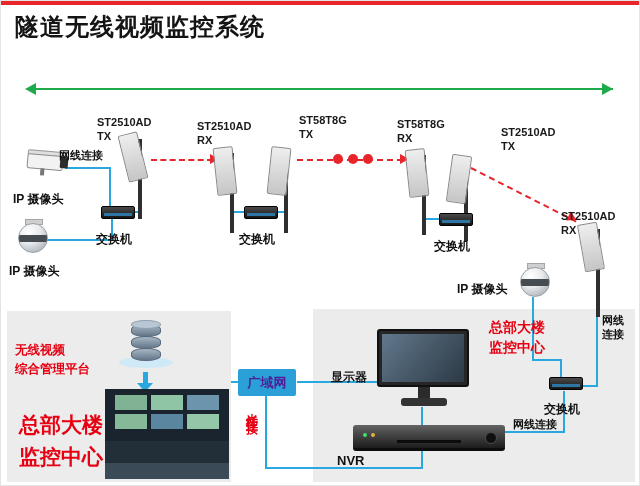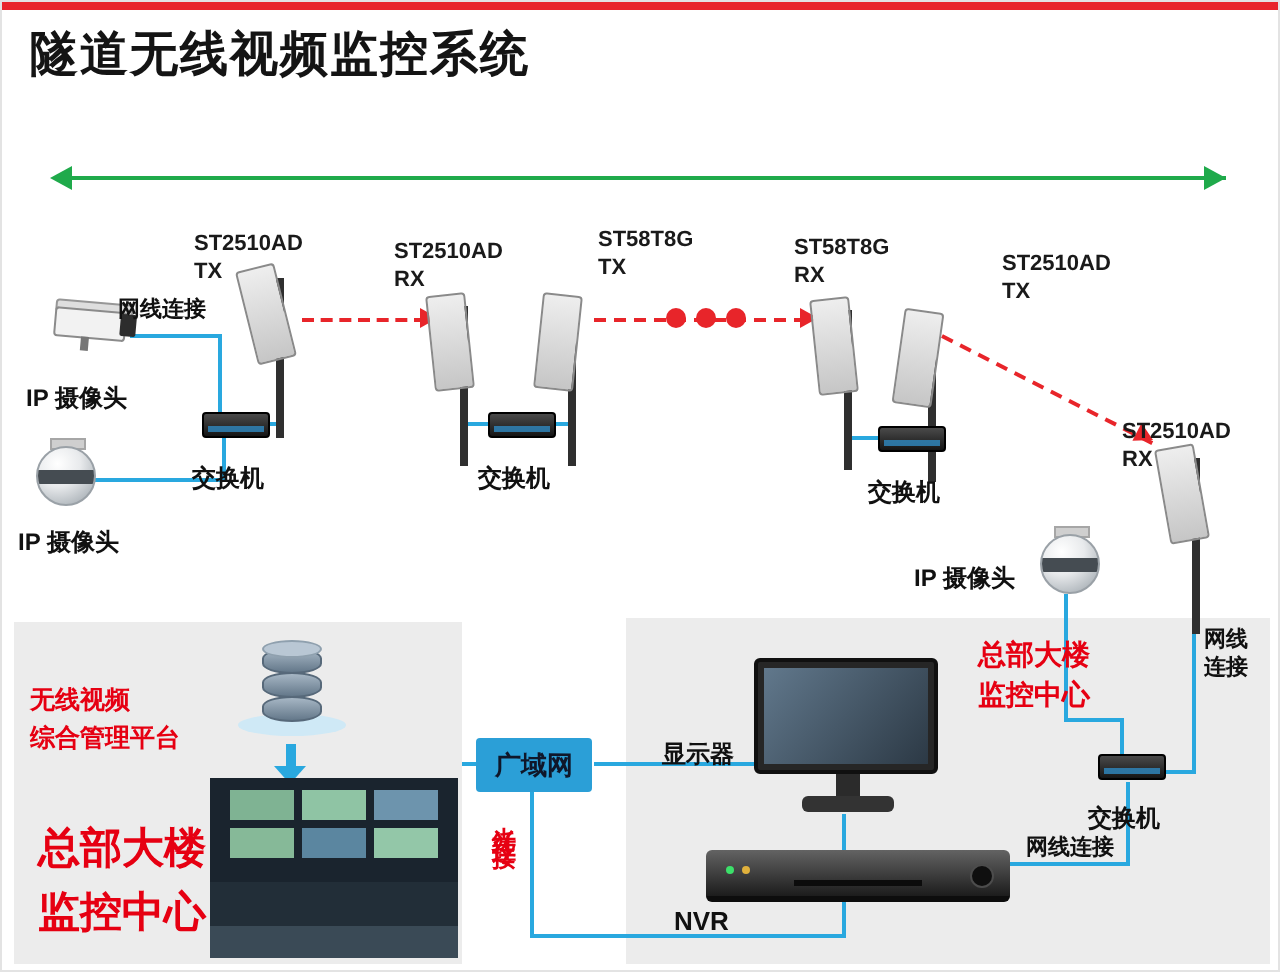--- a/index.html
+++ b/index.html
@@ -58,21 +58,21 @@
   .bezel{position:absolute;left:0;top:0;width:92px;height:58px;background:#262626;border:2px solid #101010;border-radius:3px;box-sizing:border-box;}
   .screen{position:absolute;left:5px;top:5px;width:82px;height:48px;background:linear-gradient(130deg,#61788c,#2c3945);}
   .neck{position:absolute;left:41px;top:58px;width:12px;height:13px;background:#2b2b2b;}
   .mbase{position:absolute;left:24px;top:69px;width:46px;height:8px;background:#333;border-radius:3px;}
   
   .nvr{width:152px;height:26px;background:linear-gradient(#636363,#1c1c1c);border-radius:3px;border-bottom:3px solid #0d0d0d;box-sizing:border-box;}
   .led{position:absolute;width:4px;height:4px;border-radius:50%;background:#3ce06a;}
   .nvr-slot{position:absolute;left:44px;top:15px;width:64px;height:3px;background:#0c0c0c;}
   .nvr-knob{position:absolute;left:132px;top:7px;width:10px;height:10px;border-radius:50%;background:#0f0f0f;border:1px solid #4c4c4c;}
   
-  .wan-box{width:58px;height:27px;background:#2b9fd7;color:#0f172a;font-size:13px;font-weight:700;
+  .wan-box{width:58px;height:27px;background:#2b9fd7;color:#4c1d95;font-size:13px;font-weight:700;
     display:flex;align-items:center;justify-content:center;border-radius:2px;}
   
   .photo{width:124px;height:90px;background:#0f151b;overflow:hidden;}
   .photo .wall{position:absolute;left:0;top:0;width:124px;height:52px;background:#1a242e;}
   .photo .scr{position:absolute;width:32px;height:15px;}
   .photo .desk{position:absolute;left:0;top:52px;width:124px;height:22px;background:#222e38;}
   .photo .floor{position:absolute;left:0;top:74px;width:124px;height:16px;background:#3a4a56;}
   .fiber-lbl{writing-mode:vertical-rl;letter-spacing:3px;font-size:12px;}
 </style>
 </head>

